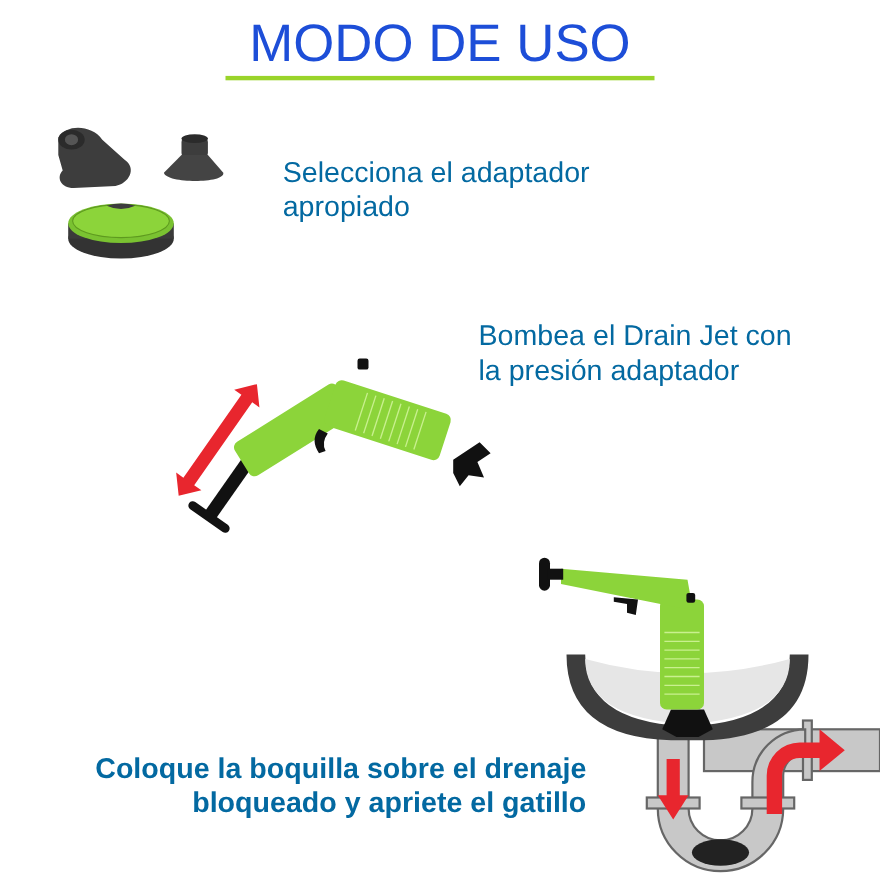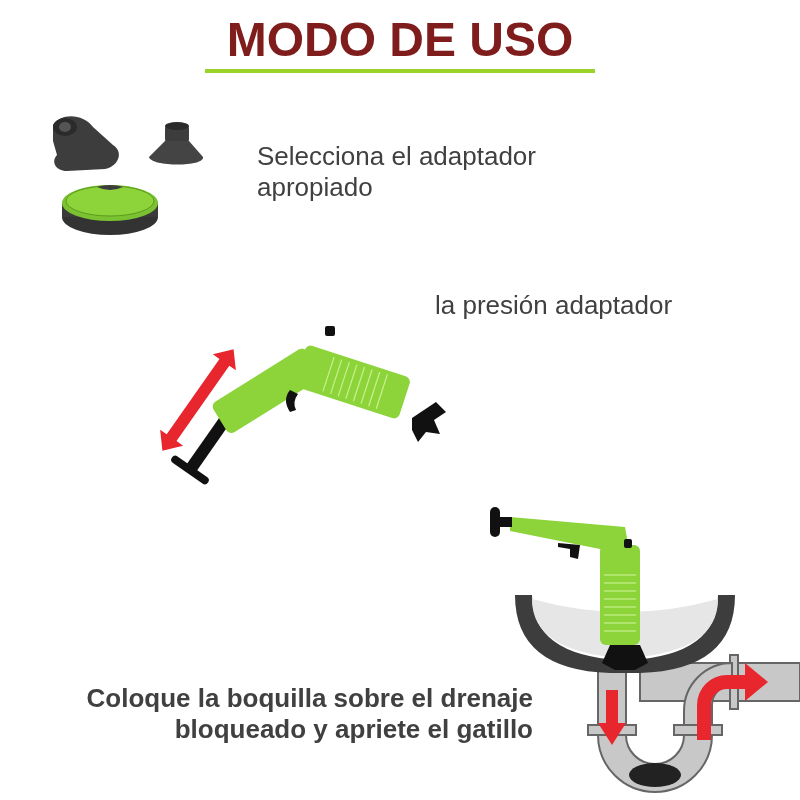--- a/index.html
+++ b/index.html
@@ -1,19 +1,19 @@
 <!DOCTYPE html>
 <html><head>
   <meta charset="utf-8">
   <style>
     html, body { margin: 0; padding: 0; }
     body { width: 800px; height: 800px; background: #ffffff; position: relative; overflow: hidden; font-family: "Liberation Sans", sans-serif; color: #111; }
-    .title { position: absolute; left: 0; width: 800px; top: 12px; text-align: center; font-weight: bold; font-size: 48px; letter-spacing: 0px; color: #7f1d1d; }
+    .title { position: absolute; left: 0; width: 800px; top: 12px; text-align: center; font-weight: normal; font-size: 48px; letter-spacing: 0px; color: #1d4ed8; }
     .underline { position: absolute; left: 205px; top: 69px; width: 390px; height: 4px; }
-    .step-text { position: absolute; font-size: 26px; line-height: 31px; color: #404040; }
+    .step-text { position: absolute; font-size: 26px; line-height: 31px; color: #0369a1; }
     .s1 { left: 257px; top: 141px; }
     .s2 { left: 435px; top: 290px; }
     .s3 { left: 60px; top: 683px; text-align: right; width: 473px; font-weight: bold; }
     svg { position: absolute; }
   </style>
 </head>
 <body>
 
 <div class="title">MODO DE USO</div>
 <div class="underline" style="background:#9ad42a"></div>
@@ -65,20 +65,21 @@
       <line x1="78" y1="-18" x2="78" y2="18"></line>
         <line x1="86" y1="-18" x2="86" y2="18"></line>
     </g>
   </g>
   <rect x="175" y="6" width="10" height="10" rx="2" fill="#111"></rect>
   <path d="M140 70 q -8 10 0 22 l 6 -2 q -4 -8 2 -16 Z" fill="#111"></path>
 
   <polygon points="262,98 286,82 296,92 284,100 290,114 276,112 268,122 262,110" fill="#111"></polygon>
 </svg>
 <div class="step-text s2">
+  <div>Bombea el Drain Jet con</div>
   <div>la presión adaptador</div>
 </div>
 
 <svg style="left:490px;top:495px" width="310" height="305" viewBox="0 0 310 305">
 
   <rect x="150" y="168" width="160" height="38" fill="#c8c8c8" stroke="#666" stroke-width="2"></rect>
   <rect x="240" y="160" width="8" height="54" fill="#c8c8c8" stroke="#666" stroke-width="2"></rect>
 
   <path d="M110 175 L 110 240 A 55 55 0 0 0 220 240 L 220 200 A 30 30 0 0 1 250 170 L 250 206 A 0 0 0 0 0 250 206 L 258 206 L 258 170" fill="none"></path>
   <path d="M108 172 L 108 240 A 57 57 0 0 0 222 240 L 222 210 A 20 20 0 0 1 242 190 L 242 168 A 48 48 0 0 0 194 216 L 194 240 A 29 29 0 0 1 136 240 L 136 172 Z" fill="#c8c8c8" stroke="#666" stroke-width="2"></path>

